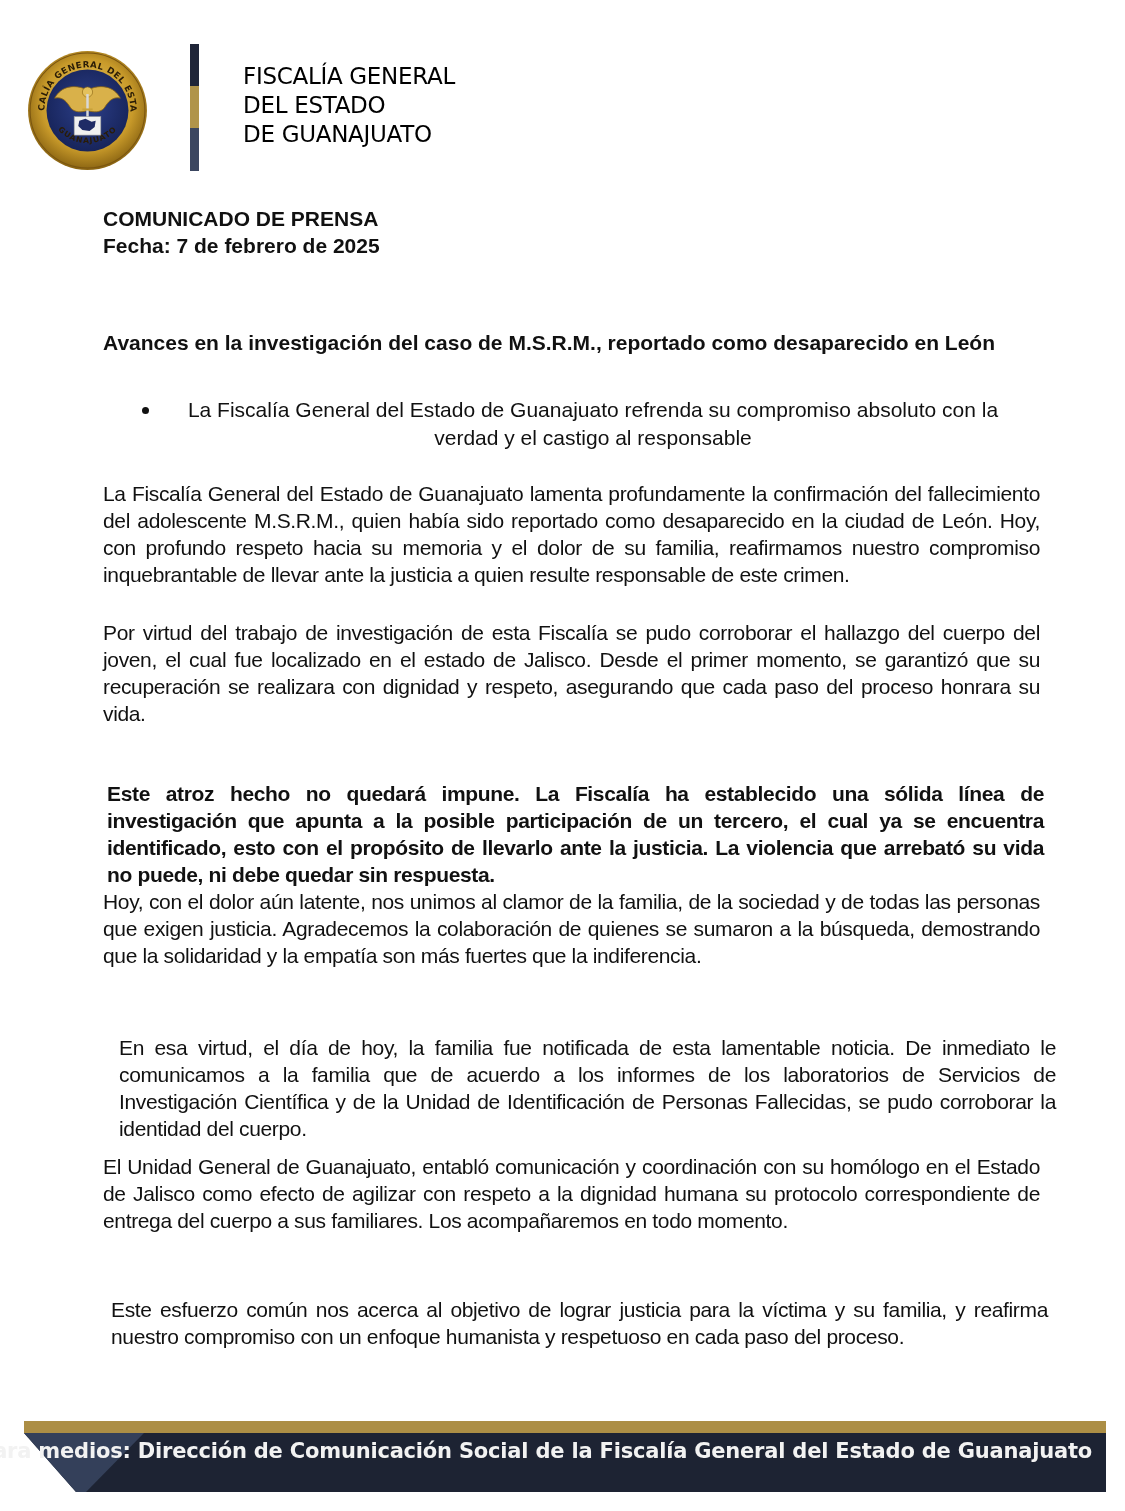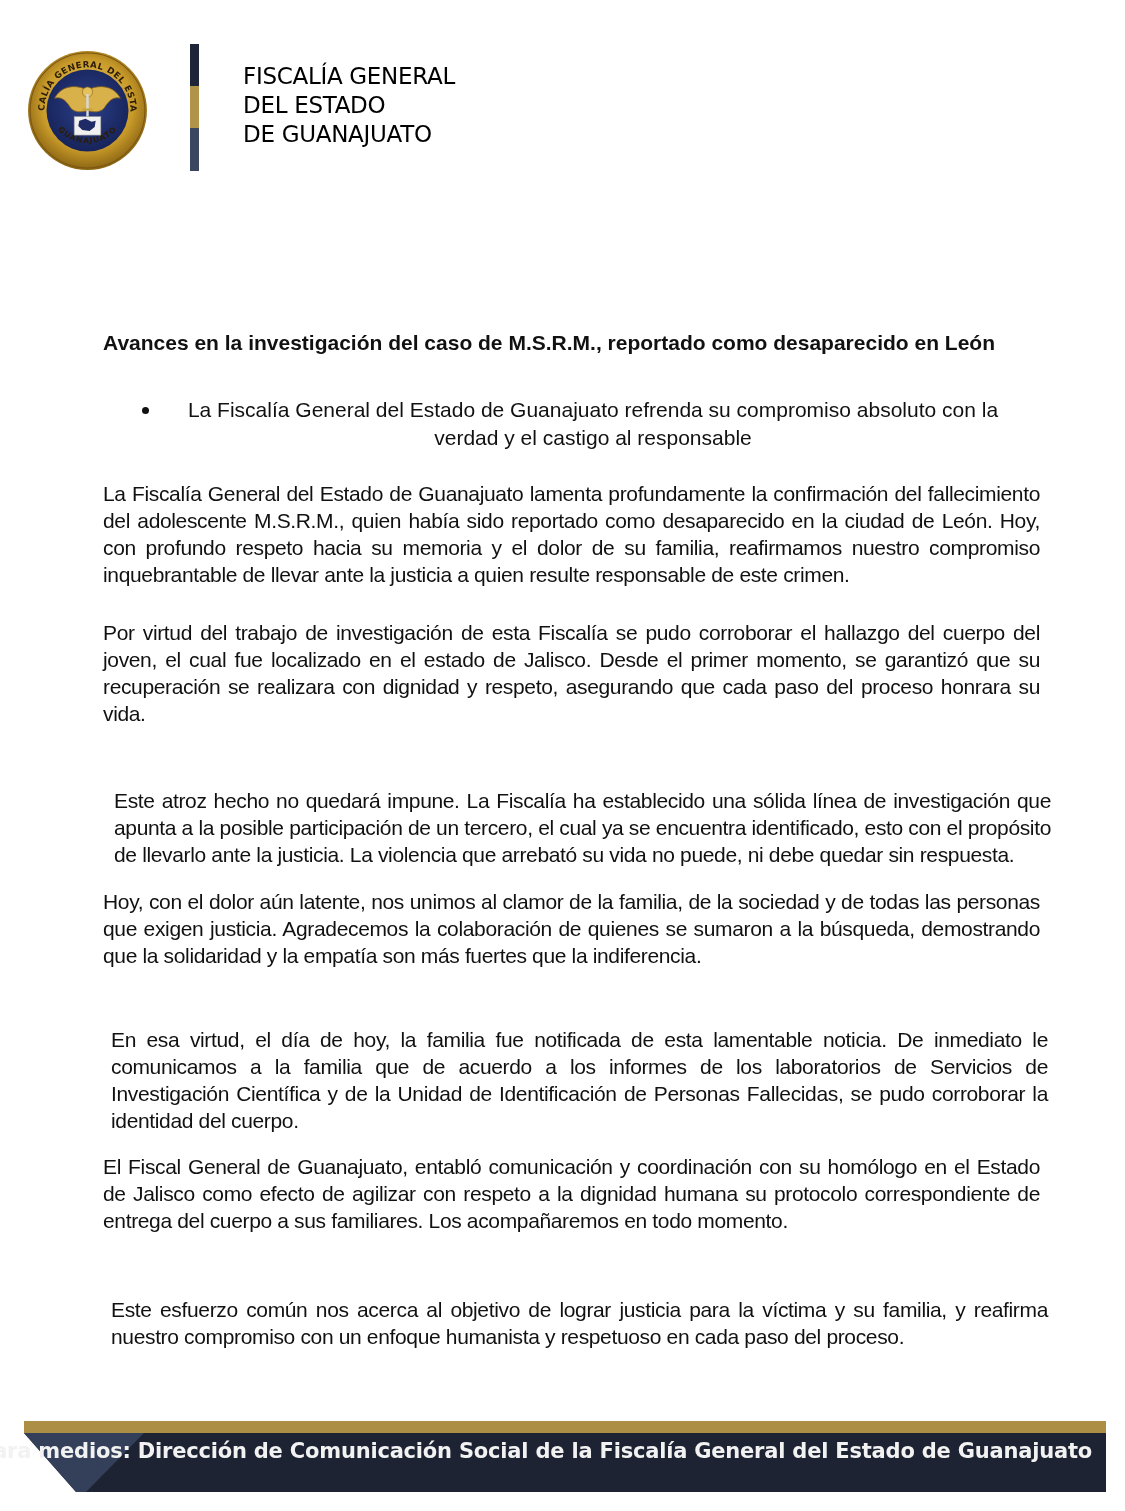--- a/index.html
+++ b/index.html
@@ -220,37 +220,39 @@
   <div class="seg3"></div>
 </div>
 
 <div class="org-name">
   <div>FISCALÍA GENERAL</div>
   <div>DEL ESTADO</div>
   <div>DE GUANAJUATO</div>
 </div>
 
 <div class="press-header">
+  <div>COMUNICADO DE PRENSA</div>
+  <div>Fecha: 7 de febrero de 2025</div>
 </div>
 
 <h1 class="headline" style="margin:0;">Avances en la investigación del caso de M.S.R.M., reportado como desaparecido en León</h1>
 
 <ul class="bullet-list">
   <li class="bullet-item">
     <span class="bullet-dot"></span>
     <span class="bullet-text">La Fiscalía General del Estado de Guanajuato refrenda su compromiso absoluto con la verdad y el castigo al responsable</span>
   </li>
 </ul>
 
 <p class="body-text p1" style="margin:0;">La Fiscalía General del Estado de Guanajuato lamenta profundamente la confirmación del fallecimiento del adolescente M.S.R.M., quien había sido reportado como desaparecido en la ciudad de León. Hoy, con profundo respeto hacia su memoria y el dolor de su familia, reafirmamos nuestro compromiso inquebrantable de llevar ante la justicia a quien resulte responsable de este crimen.</p>
 <p class="body-text p2" style="margin:0;">Por virtud del trabajo de investigación de esta Fiscalía se pudo corroborar el hallazgo del cuerpo del joven, el cual fue localizado en el estado de Jalisco. Desde el primer momento, se garantizó que su recuperación se realizara con dignidad y respeto, asegurando que cada paso del proceso honrara su vida.</p>
-<p class="body-text p3" style="margin:11px;">Este atroz hecho no quedará impune. La Fiscalía ha establecido una sólida línea de investigación que apunta a la posible participación de un tercero, el cual ya se encuentra identificado, esto con el propósito de llevarlo ante la justicia. La violencia que arrebató su vida no puede, ni debe quedar sin respuesta.</p>
+<p class="body-text p3" style="margin:4px;font-weight:bold;">Este atroz hecho no quedará impune. La Fiscalía ha establecido una sólida línea de investigación que apunta a la posible participación de un tercero, el cual ya se encuentra identificado, esto con el propósito de llevarlo ante la justicia. La violencia que arrebató su vida no puede, ni debe quedar sin respuesta.</p>
 <p class="body-text p4" style="margin:0;">Hoy, con el dolor aún latente, nos unimos al clamor de la familia, de la sociedad y de todas las personas que exigen justicia. Agradecemos la colaboración de quienes se sumaron a la búsqueda, demostrando que la solidaridad y la empatía son más fuertes que la indiferencia.</p>
-<p class="body-text p5" style="margin:8px;">En esa virtud, el día de hoy, la familia fue notificada de esta lamentable noticia. De inmediato le comunicamos a la familia que de acuerdo a los informes de los laboratorios de Servicios de Investigación Científica y de la Unidad de Identificación de Personas Fallecidas, se pudo corroborar la identidad del cuerpo.</p>
-<p class="body-text p6" style="margin:0;">El Fiscal General de Guanajuato, entabló comunicación y coordinación con su homólogo en el Estado de Jalisco como efecto de agilizar con respeto a la dignidad humana su protocolo correspondiente de entrega del cuerpo a sus familiares. Los acompañaremos en todo momento.</p>
+<p class="body-text p5" style="margin:16px;">En esa virtud, el día de hoy, la familia fue notificada de esta lamentable noticia. De inmediato le comunicamos a la familia que de acuerdo a los informes de los laboratorios de Servicios de Investigación Científica y de la Unidad de Identificación de Personas Fallecidas, se pudo corroborar la identidad del cuerpo.</p>
+<p class="body-text p6" style="margin:0;">El Unidad General de Guanajuato, entabló comunicación y coordinación con su homólogo en el Estado de Jalisco como efecto de agilizar con respeto a la dignidad humana su protocolo correspondiente de entrega del cuerpo a sus familiares. Los acompañaremos en todo momento.</p>
 <p class="body-text p7" style="margin:8px;">Este esfuerzo común nos acerca al objetivo de lograr justicia para la víctima y su familia, y reafirma nuestro compromiso con un enfoque humanista y respetuoso en cada paso del proceso.</p>
 
 <div class="footer">
   <div class="footer-gold"></div>
   <div class="footer-dark"></div>
   <div class="footer-slate"></div>
   <div class="footer-text">
     <div class="line1">
       <span class="lbl">Contacto para medios:</span>
       <span>Dirección de Comunicación Social de la Fiscalía General del Estado de Guanajuato</span>

